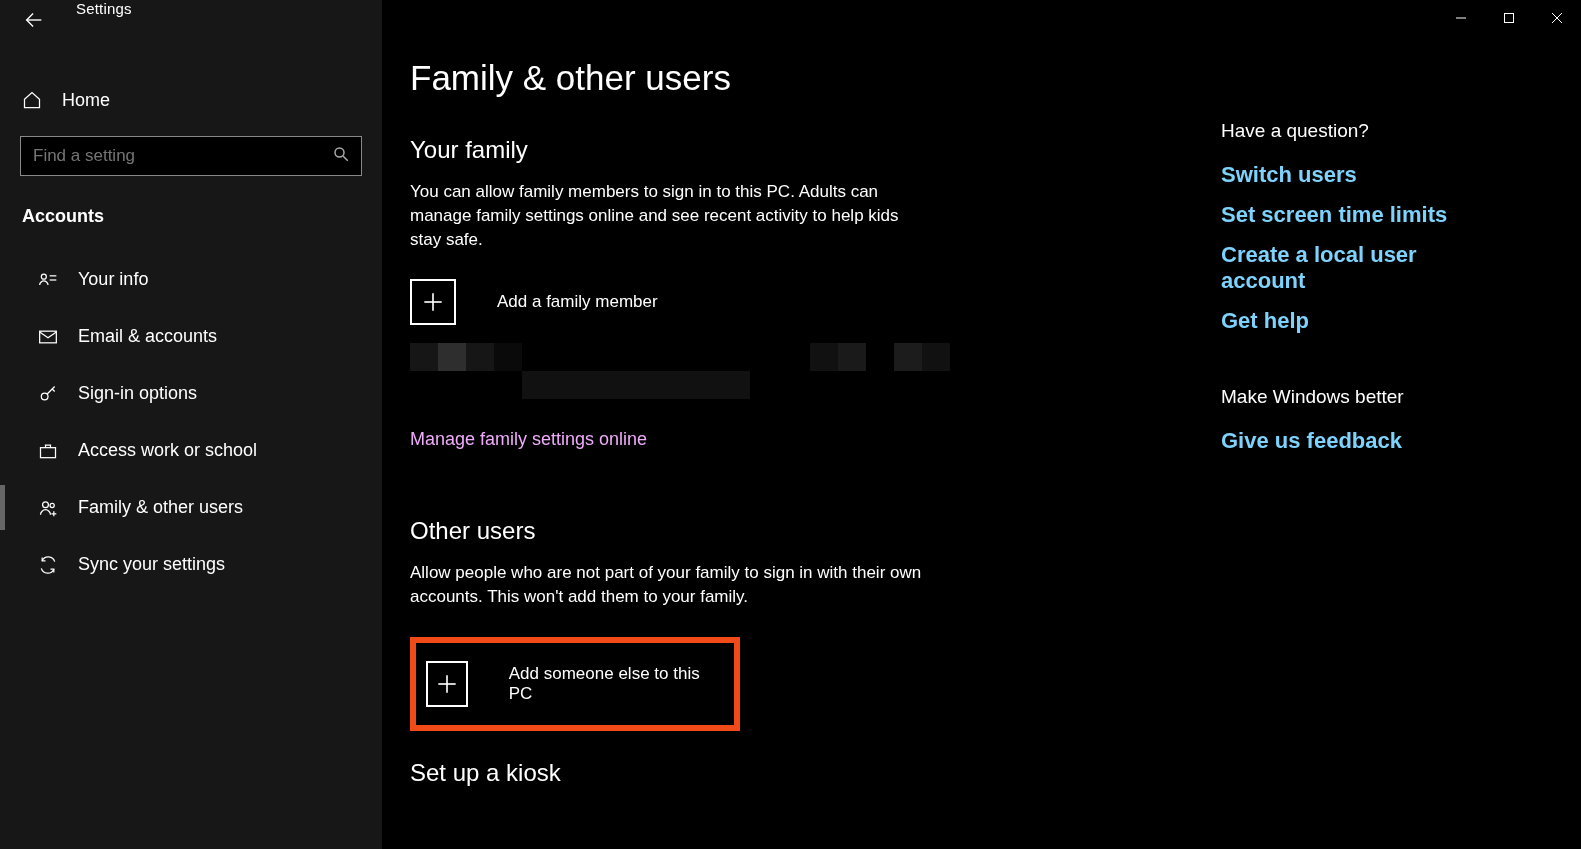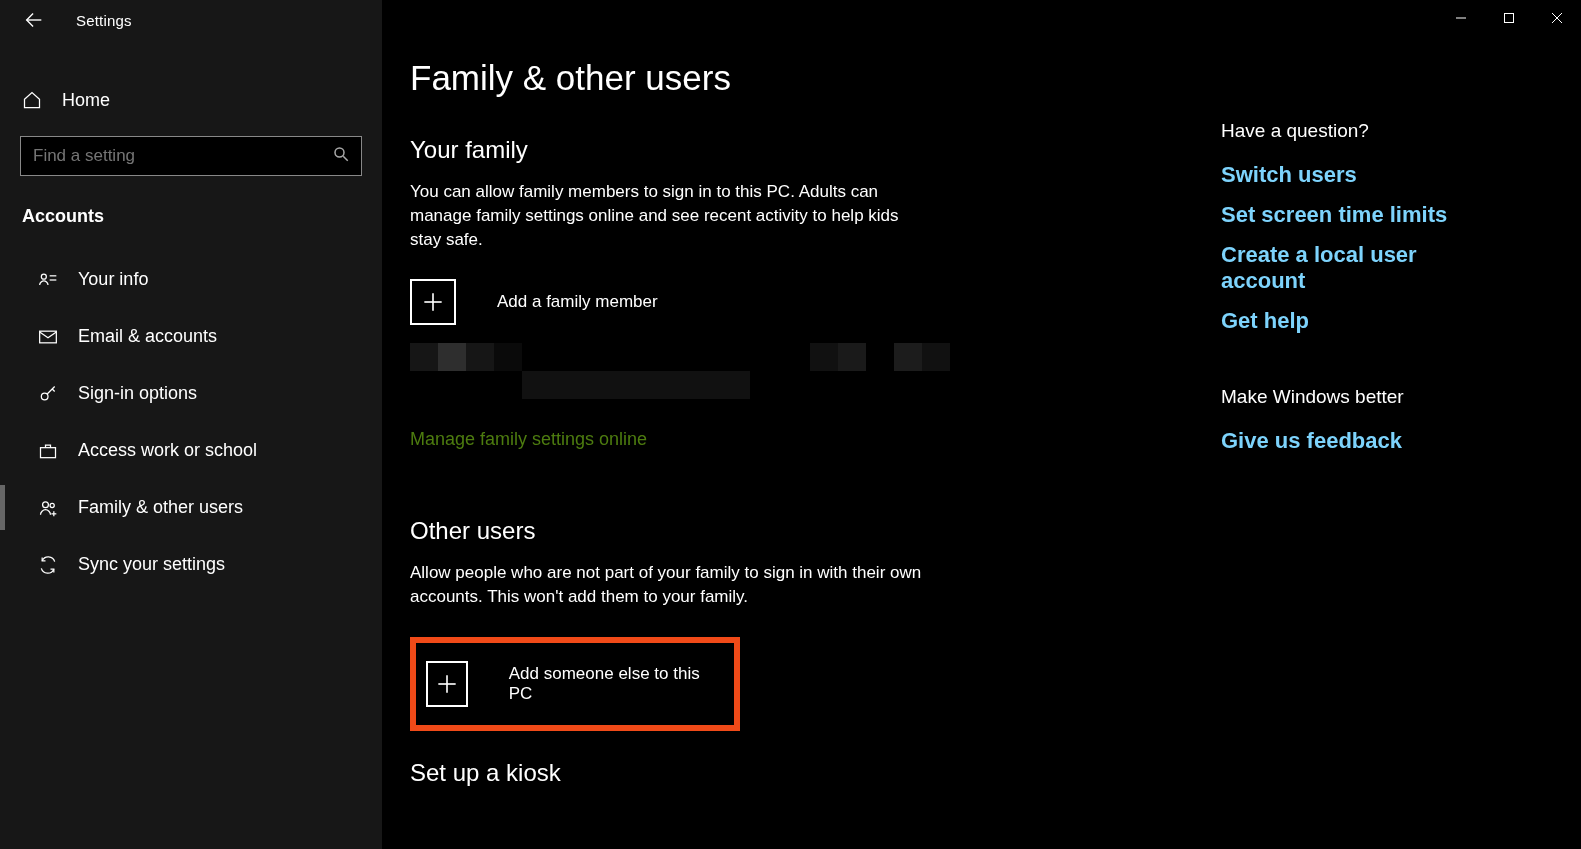--- a/index.html
+++ b/index.html
@@ -3,21 +3,21 @@
 <meta charset="utf-8">
 <style>
   * { margin:0; padding:0; box-sizing:border-box; font-family:"Segoe UI", Arial, sans-serif; -webkit-font-smoothing:antialiased; }
   body { width:1581px; height:849px; background:#000; color:#fff; overflow:hidden; position:relative; }
   .win-ctrls { position:absolute; top:0; right:0; display:flex; }
   .win-btn { width:48px; height:35px; display:flex; align-items:center; justify-content:center; color:#fff; }
   .win-btn svg { stroke:#fff; fill:none; }
 
   
   .sidebar { position:absolute; top:0; left:0; width:382px; height:849px; background:#171717; }
-  .back-row { display:flex; align-items:center; height:40px; padding-left:18px; }
+  .back-row { display:flex; height:40px; padding-left:18px; }
   .back-arrow { width:32px; display:flex; justify-content:center; align-items:center; }
   .app-title { margin-left:26px; font-size:15px; letter-spacing:.2px;}
   .home-row { display:flex; align-items:center; padding:0 20px; margin-top:38px; height:44px; }
   .home-row .icon { width:24px; display:flex; justify-content:center; }
   .home-row .lbl { margin-left:18px; font-size:18px; }
   .search-wrap { margin:14px 20px 0 20px; position:relative; }
   .search-input { width:100%; height:40px; background:#000; border:1px solid #888; color:#a3a3a3; font-size:17px; padding:0 44px 0 12px; outline:none; }
   .search-icon { position:absolute; right:12px; top:50%; transform:translateY(-50%); }
   .section-label { margin:30px 0 0 22px; font-size:18px; font-weight:600; }
   .nav { margin-top:24px; }
@@ -32,21 +32,21 @@
   .section-title { font-size:24px; font-weight:500; margin-bottom:16px; }
   .section-desc { font-size:17px; color:#fff; line-height:1.4; max-width:520px; margin-bottom:28px; }
   .add-row { display:flex; align-items:center; margin-bottom:18px;gap:27px; }
   .plus-box { width:46px; height:46px; border:2px solid #fff; display:flex; align-items:center; justify-content:center; margin-right:14px; }
   .plus-box svg { stroke:#fff; }
   .add-label { font-size:17px; }
   .highlight-box { border:6px solid #f04a18; padding:18px 28px 18px 10px; width:330px; margin:20px 0 28px 0; }
   .highlight-box .add-row { margin:0; }
   .redacted-row { display:flex; margin:18px 0 30px 0; height:56px; }
   .r-block { height:28px; }
-  .link-muted { color:#4d7c0f; font-size:18px; margin-bottom:67px; display:block; }
+  .link-muted { color:#f0abfc; font-size:18px; margin-bottom:67px; display:block; }
   .spacing-section { margin-top:42px; }
 
   
   .help { position:absolute; right:100px; top:120px; width:260px; }
   .help h3 { font-size:19px; font-weight:500; margin-bottom:20px; }
   .help .hl { display:block; color:#7dd3fc; font-size:22px; margin-bottom:14px;font-weight:bold; }
   .help-block2 { margin-top:52px; }
 </style>
 </head>
 <body>

